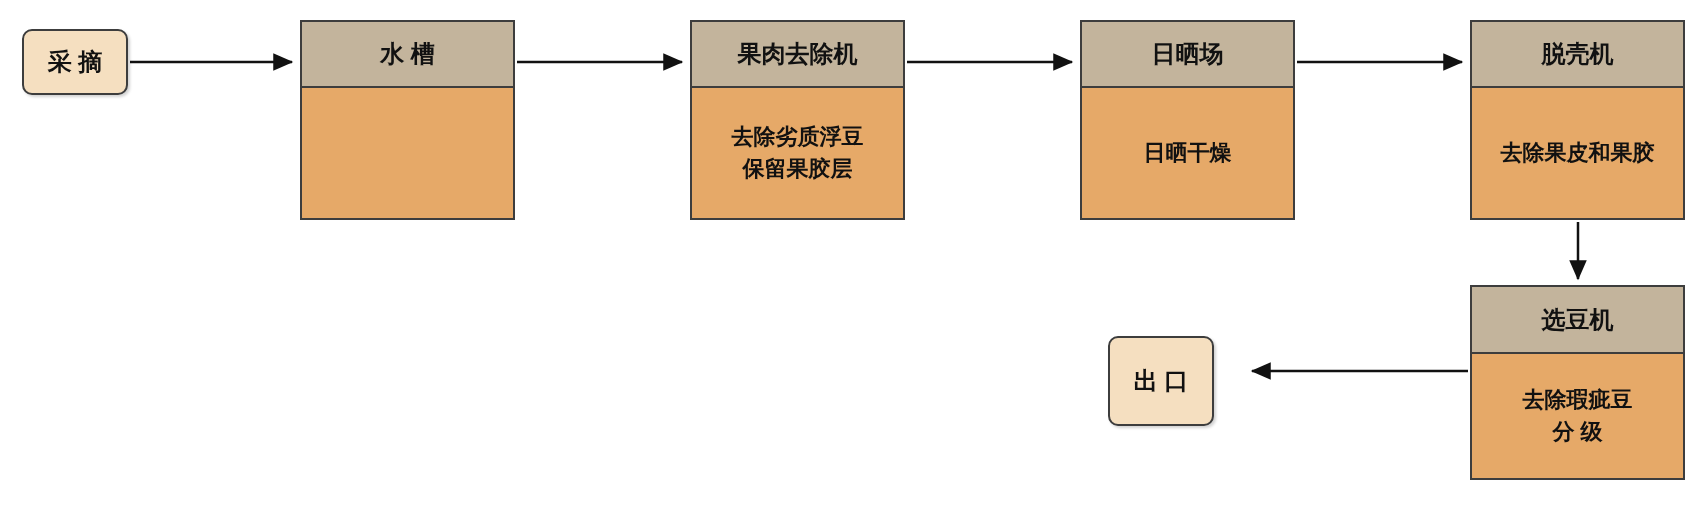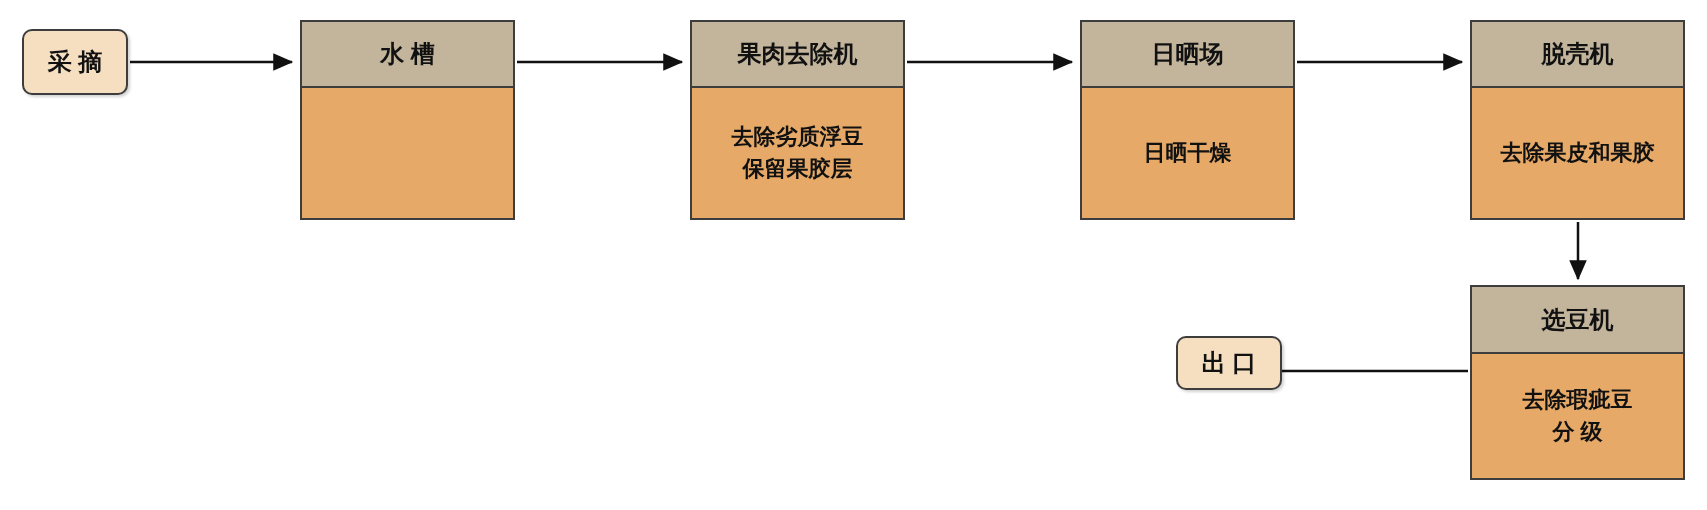--- a/index.html
+++ b/index.html
@@ -93,17 +93,17 @@
     <div class="node-header" style="height:66px;">日晒场</div>
     <div class="node-body">日晒干燥</div>
   </div>
 
   <div class="process-node" style="left:1470px;top:285px;width:215px;height:195px;">
     <div class="node-header" style="height:67px;">选豆机</div>
     <div class="node-body">去除瑕疵豆
 分 级</div>
   </div>
 
-  <div class="terminal" style="left:1176px;top:336px;width:106px;height:54px;">
+  <div class="terminal" style="left:1108px;top:336px;width:106px;height:90px;">
     <span>出 口</span>
   </div>
 
 </div>
 
 </body></html>

